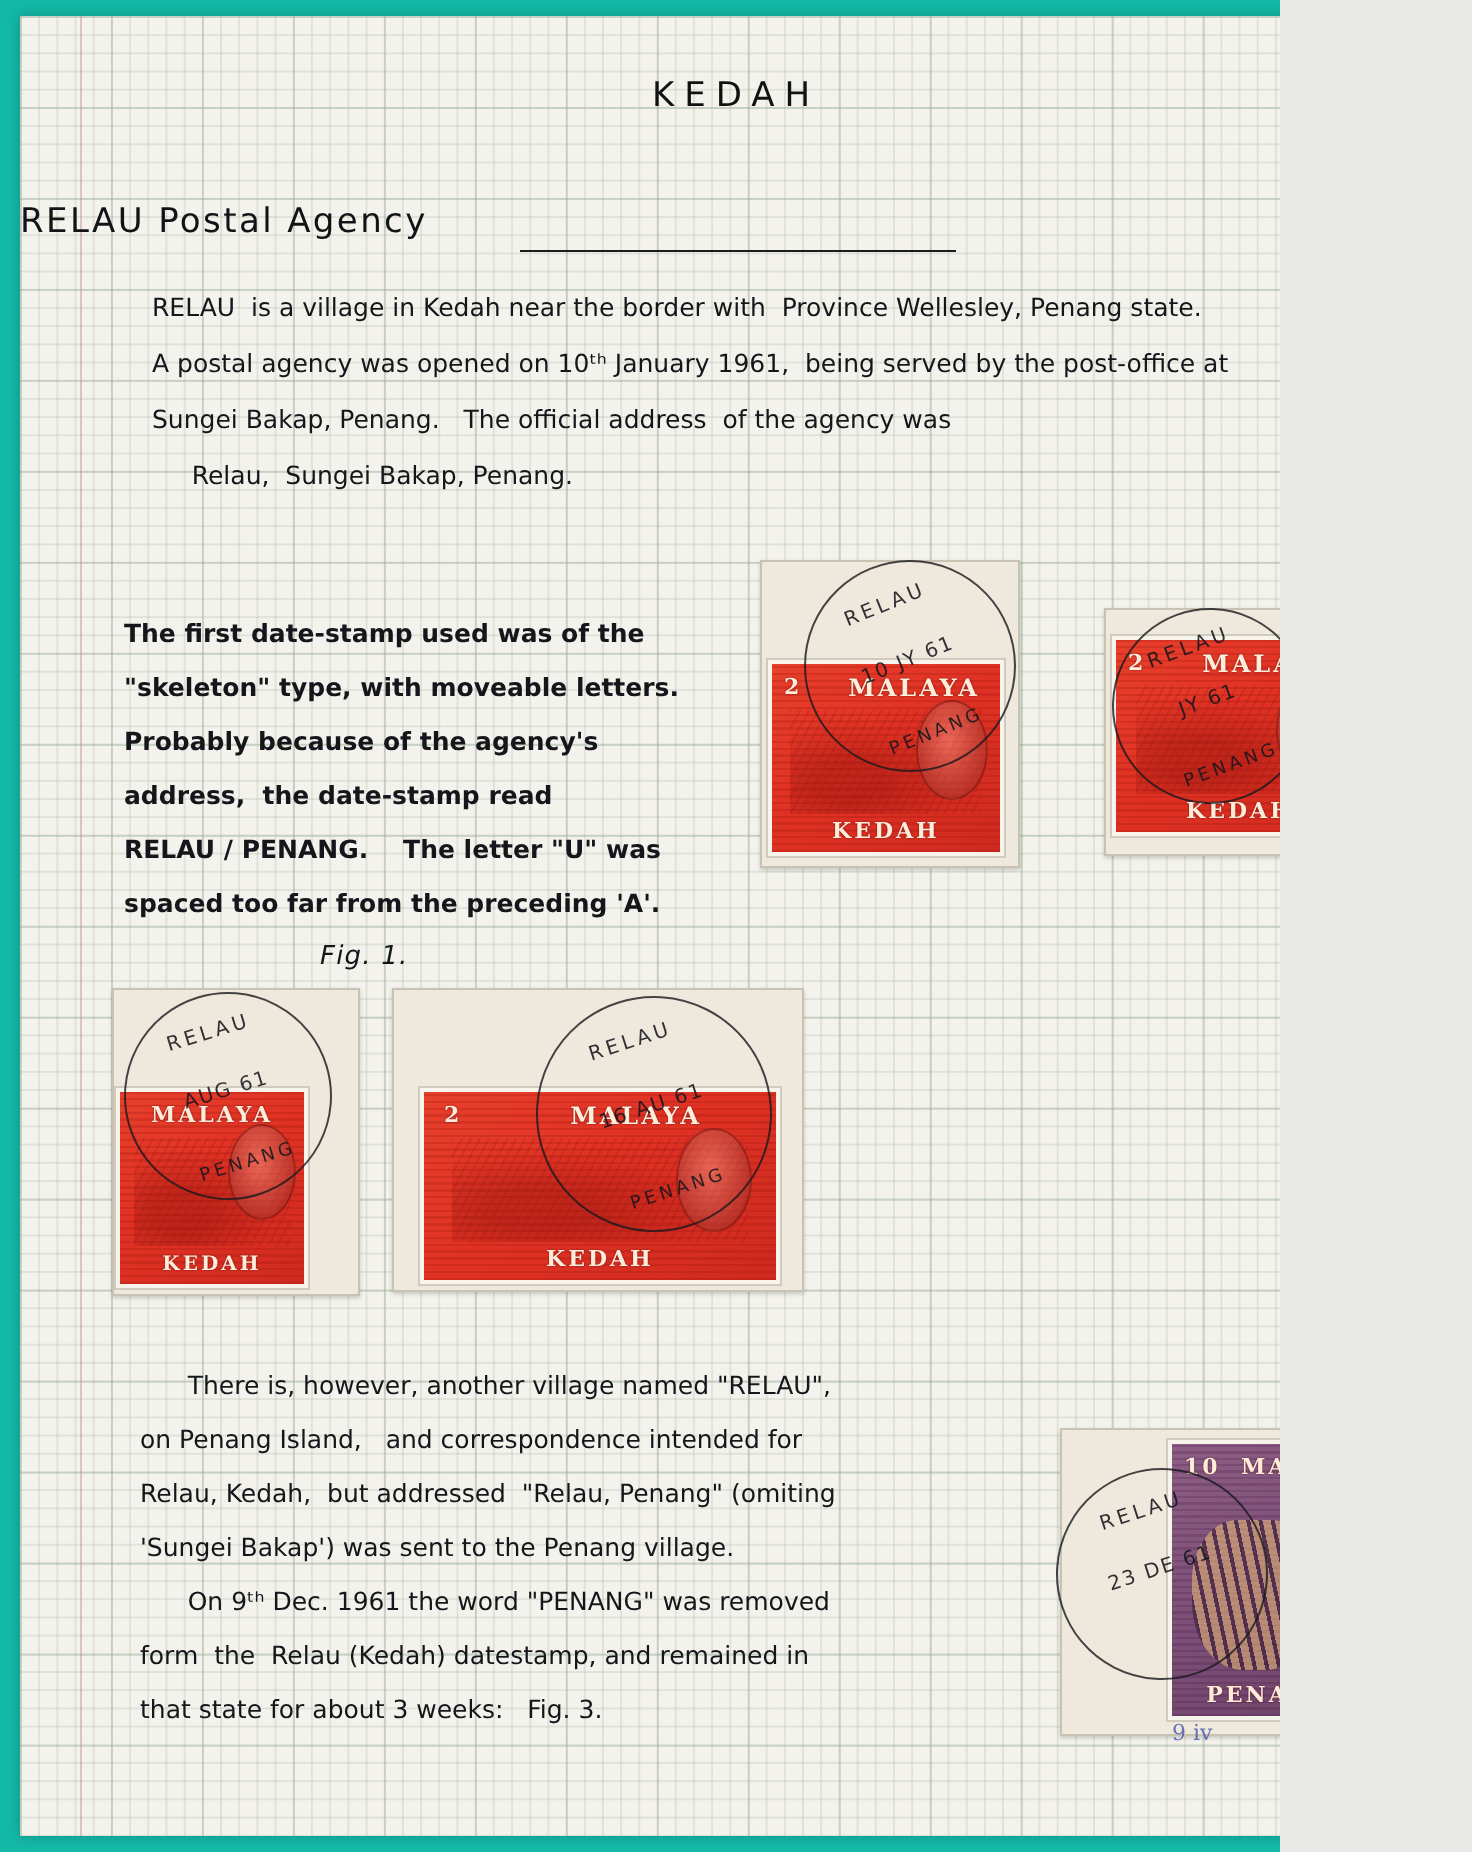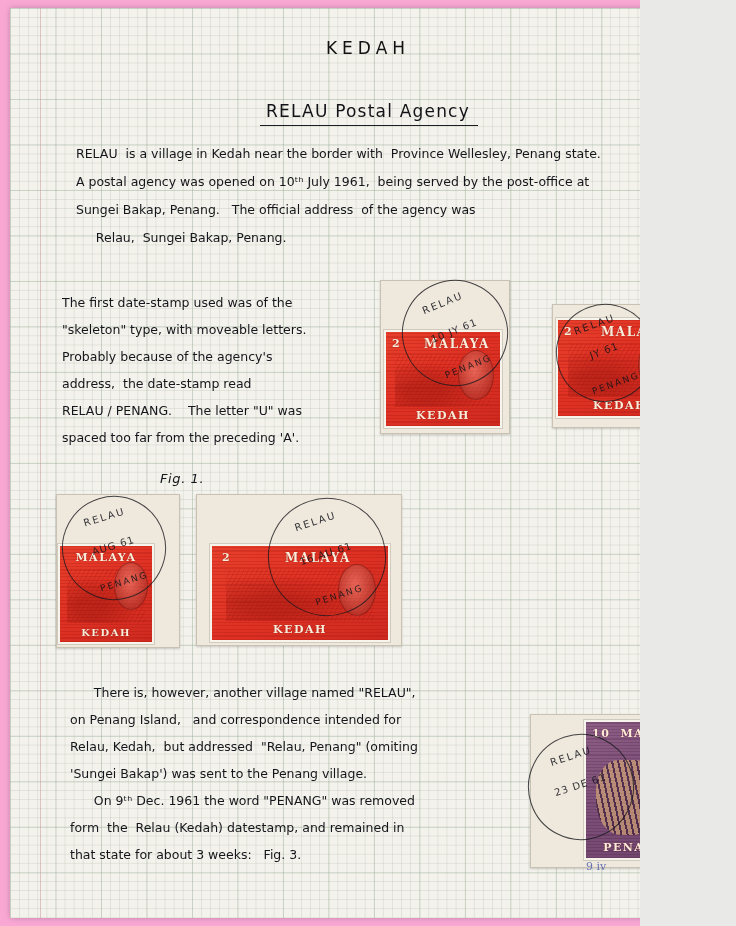--- a/index.html
+++ b/index.html
@@ -8,21 +8,21 @@
     background: #e9e9e7;
   }
   body {
     font-family: "DejaVu Sans", sans-serif;
   }
   #page {
     position: relative;
     width: 640px;
     height: 926px;
     overflow: hidden;
-    background: #f9a8d4;
+    background: #14b8a6;
   }
   
   #album-page {
     position: absolute;
     left: 10px;
     top: 8px;
     width: 716px;
     height: 910px;
     background-color: #f4f2ec;
     background-image:
@@ -55,42 +55,41 @@
     width: 716px;
     text-align: center;
     font-size: 17px;
     letter-spacing: 5px;
     color: #111;
   }
   #section-title {
     left: 0;
     top: 93px;
     width: 716px;
-    text-align: center;
     font-size: 17px;
     letter-spacing: 1.2px;
     color: #121317;
   }
   #section-underline {
     position: absolute;
     left: 250px;
     top: 117px;
     width: 218px;
     height: 1px;
     background: #1b1c20;
   }
   .para {
     position: absolute;
     font-size: 12.5px;
     line-height: 28px;
     color: #15161b;
     white-space: pre;
   }
   #intro-para { left: 66px; top: 132px; }
-  #fig1-para  { left: 52px; top: 281px; line-height: 27px; }
+  #fig1-para  { left: 52px; top: 295px; line-height: 27px; font-weight: bold; }
   #fig1-caption { left: 150px; top: 463px; font-size: 13px; font-style: italic; }
   #fig2-para  { left: 418px; top: 522px; line-height: 28px; }
   #fig3-para  { left: 60px; top: 671px; line-height: 27px; }
 
   
   .stamp {
     position: absolute;
     box-sizing: border-box;
   }
   .stamp-red {
@@ -205,21 +204,21 @@
 
 <div id="page">
   <div id="album-page">
     <div id="margin-rule"></div>
 
     <div class="hand" id="doc-title">KEDAH</div>
     <div class="hand" id="section-title">RELAU  Postal Agency</div>
     <div id="section-underline"></div>
 
     <div class="para" id="intro-para">RELAU  is a village in Kedah near the border with  Province Wellesley, Penang state.
-A postal agency was opened on 10ᵗʰ July 1961,  being served by the post-office at
+A postal agency was opened on 10ᵗʰ January 1961,  being served by the post-office at
 Sungei Bakap, Penang.   The official address  of the agency was
      Relau,  Sungei Bakap, Penang.</div>
 
     <div class="para" id="fig1-para">The first date-stamp used was of the
 "skeleton" type, with moveable letters.
 Probably because of the agency's
 address,  the date-stamp read
 RELAU / PENANG.    The letter "U" was
 spaced too far from the preceding 'A'.</div>
     <div class="hand" id="fig1-caption">Fig. 1.</div>

